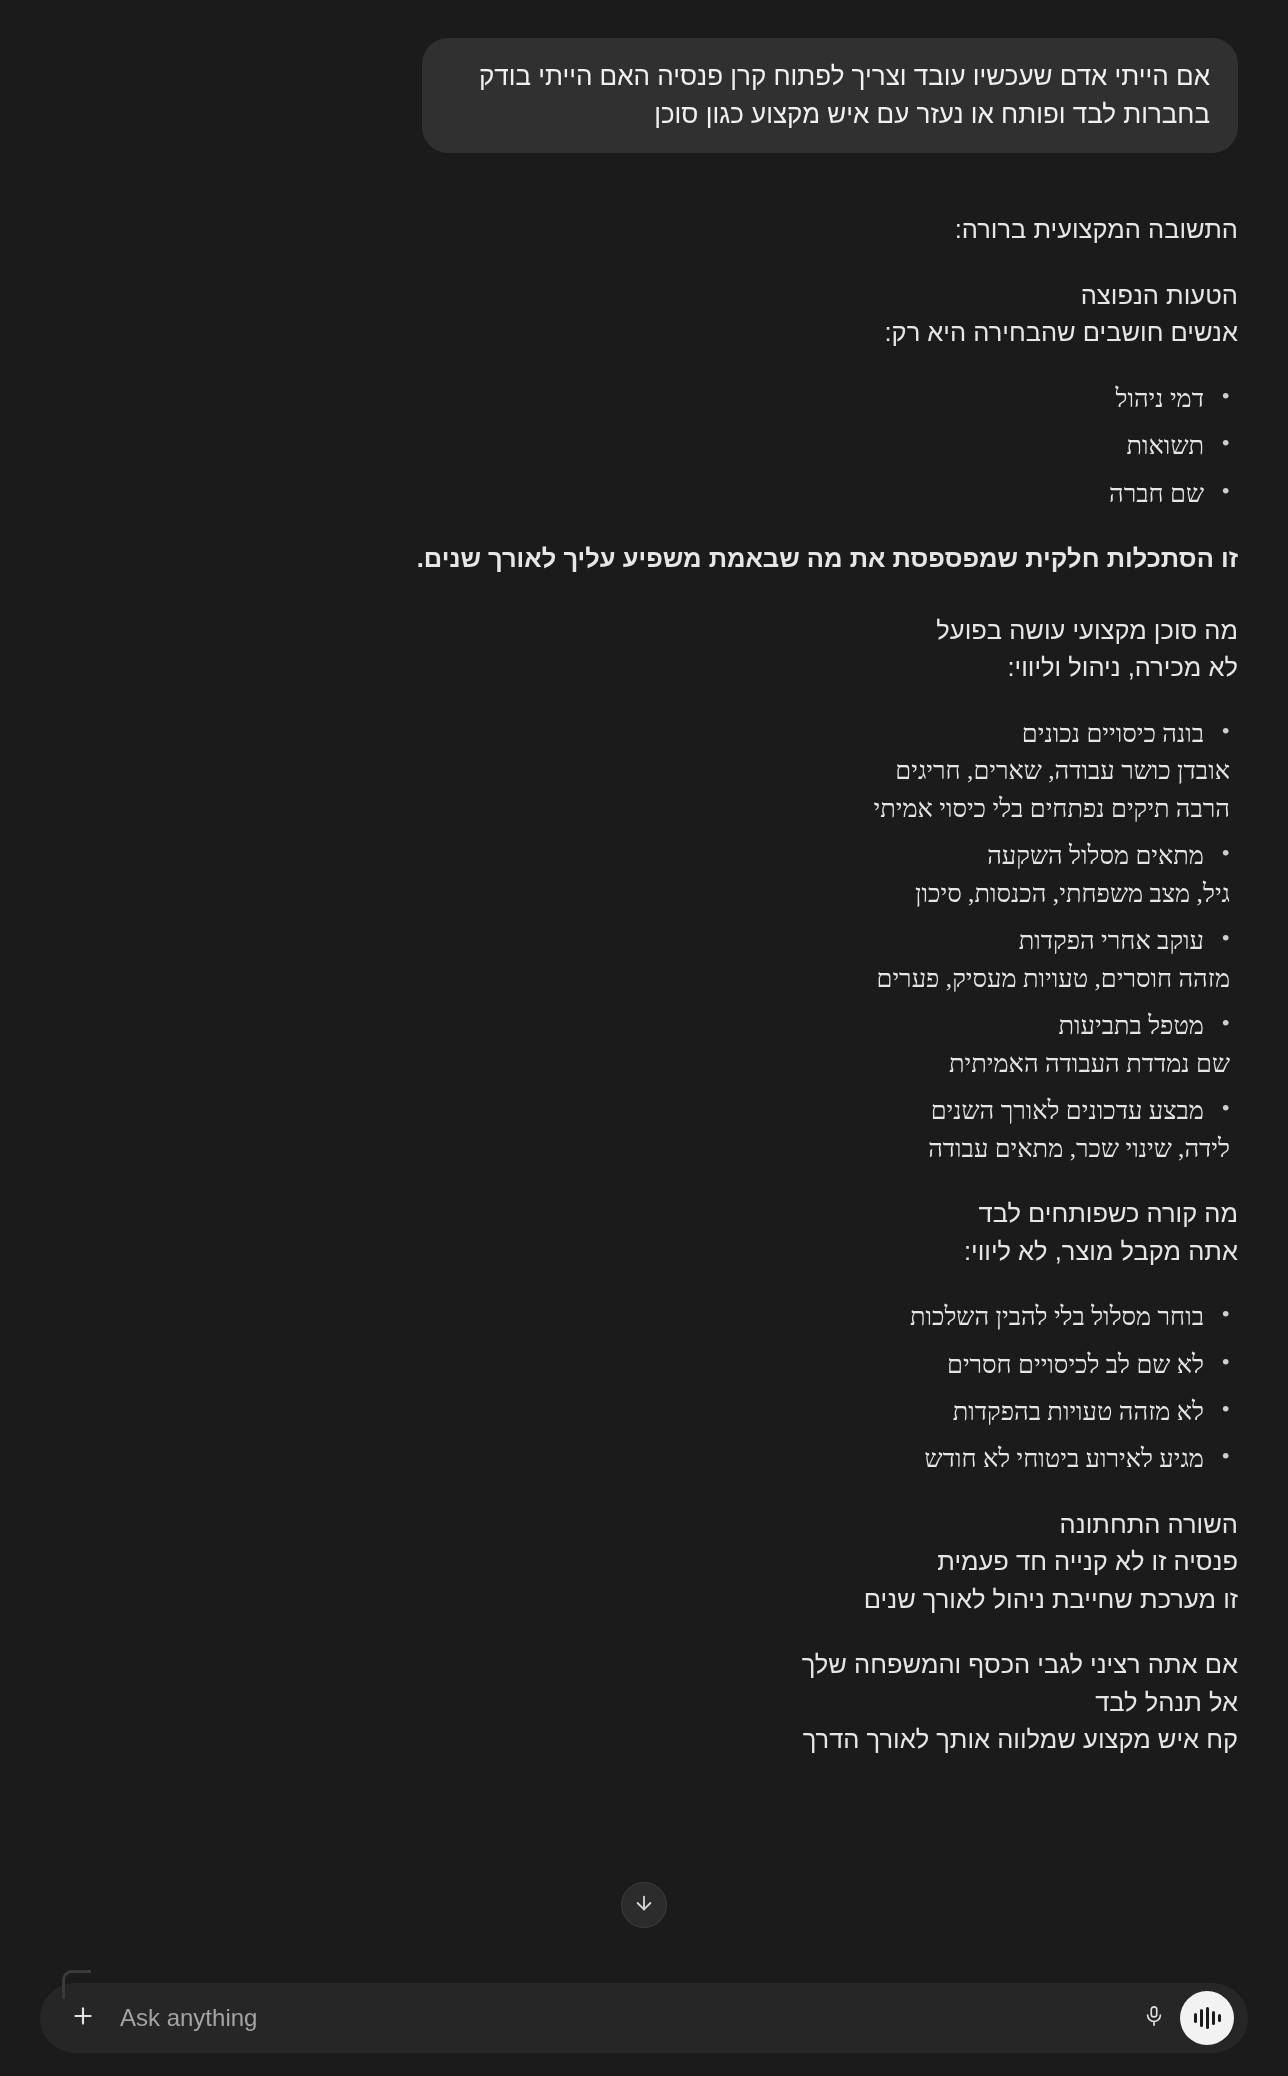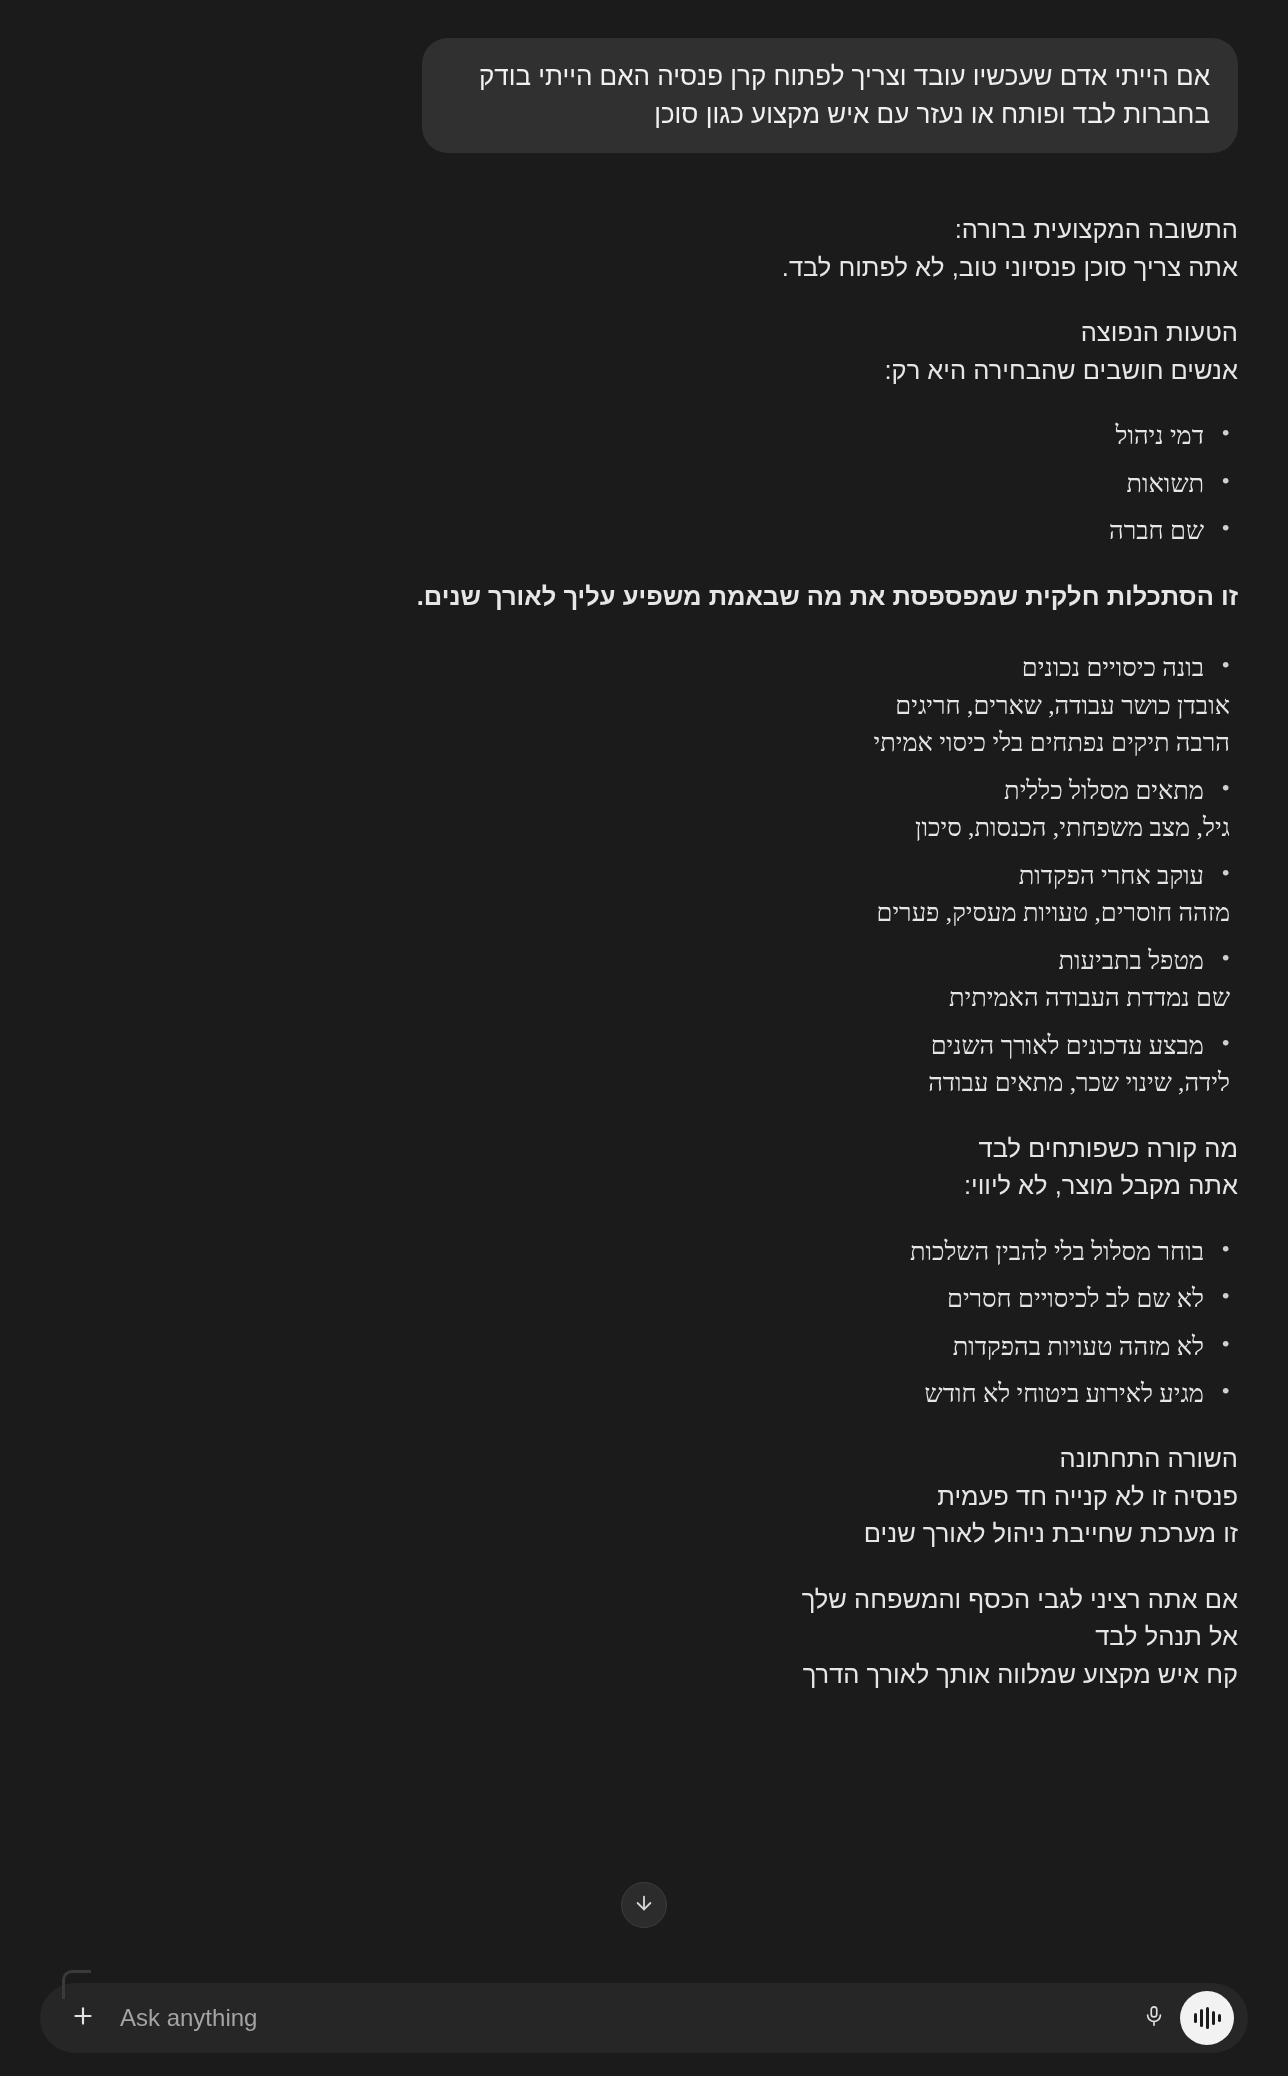--- a/index.html
+++ b/index.html
@@ -205,45 +205,48 @@
       <div class="user-bubble">
         <span class="line">אם הייתי אדם שעכשיו עובד וצריך לפתוח קרן פנסיה</span>
         <span class="line">האם הייתי בודק בחברות לבד ופותח או נעזר עם איש מקצוע כגון סוכן</span>
       </div>
     </div>
 
     <div class="assistant">
 
       <div class="para">
         <span class="line">התשובה המקצועית ברורה:</span>
-        <span class="line">אתה צריך סוכן פנסיוני טוב, לא לפתוח לבד.</span>
       </div>
 
       <div class="para">
         <span class="line">הטעות הנפוצה</span>
         <span class="line">אנשים חושבים שהבחירה היא רק:</span>
       </div>
 
       <ul class="bullets">
         <li><span>דמי ניהול</span></li>
         <li><span>תשואות</span></li>
         <li><span>שם חברה</span></li>
       </ul>
 
       <div class="note">זו הסתכלות חלקית שמפספסת את מה שבאמת משפיע עליך לאורך שנים.</div>
 
+      <div class="para">
+        <span class="line">מה סוכן מקצועי עושה בפועל</span>
+        <span class="line">לא מכירה, ניהול וליווי:</span>
+      </div>
 
       <ul class="bullets">
         <li>
           <span>בונה כיסויים נכונים</span>
           <span class="sub">אובדן כושר עבודה, שארים, חריגים</span>
           <span class="sub">הרבה תיקים נפתחים בלי כיסוי אמיתי</span>
         </li>
         <li>
-          <span>מתאים מסלול כללית</span>
+          <span>מתאים מסלול השקעה</span>
           <span class="sub">גיל, מצב משפחתי, הכנסות, סיכון</span>
         </li>
         <li>
           <span>עוקב אחרי הפקדות</span>
           <span class="sub">מזהה חוסרים, טעויות מעסיק, פערים</span>
         </li>
         <li>
           <span>מטפל בתביעות</span>
           <span class="sub">שם נמדדת העבודה האמיתית</span>
         </li>

